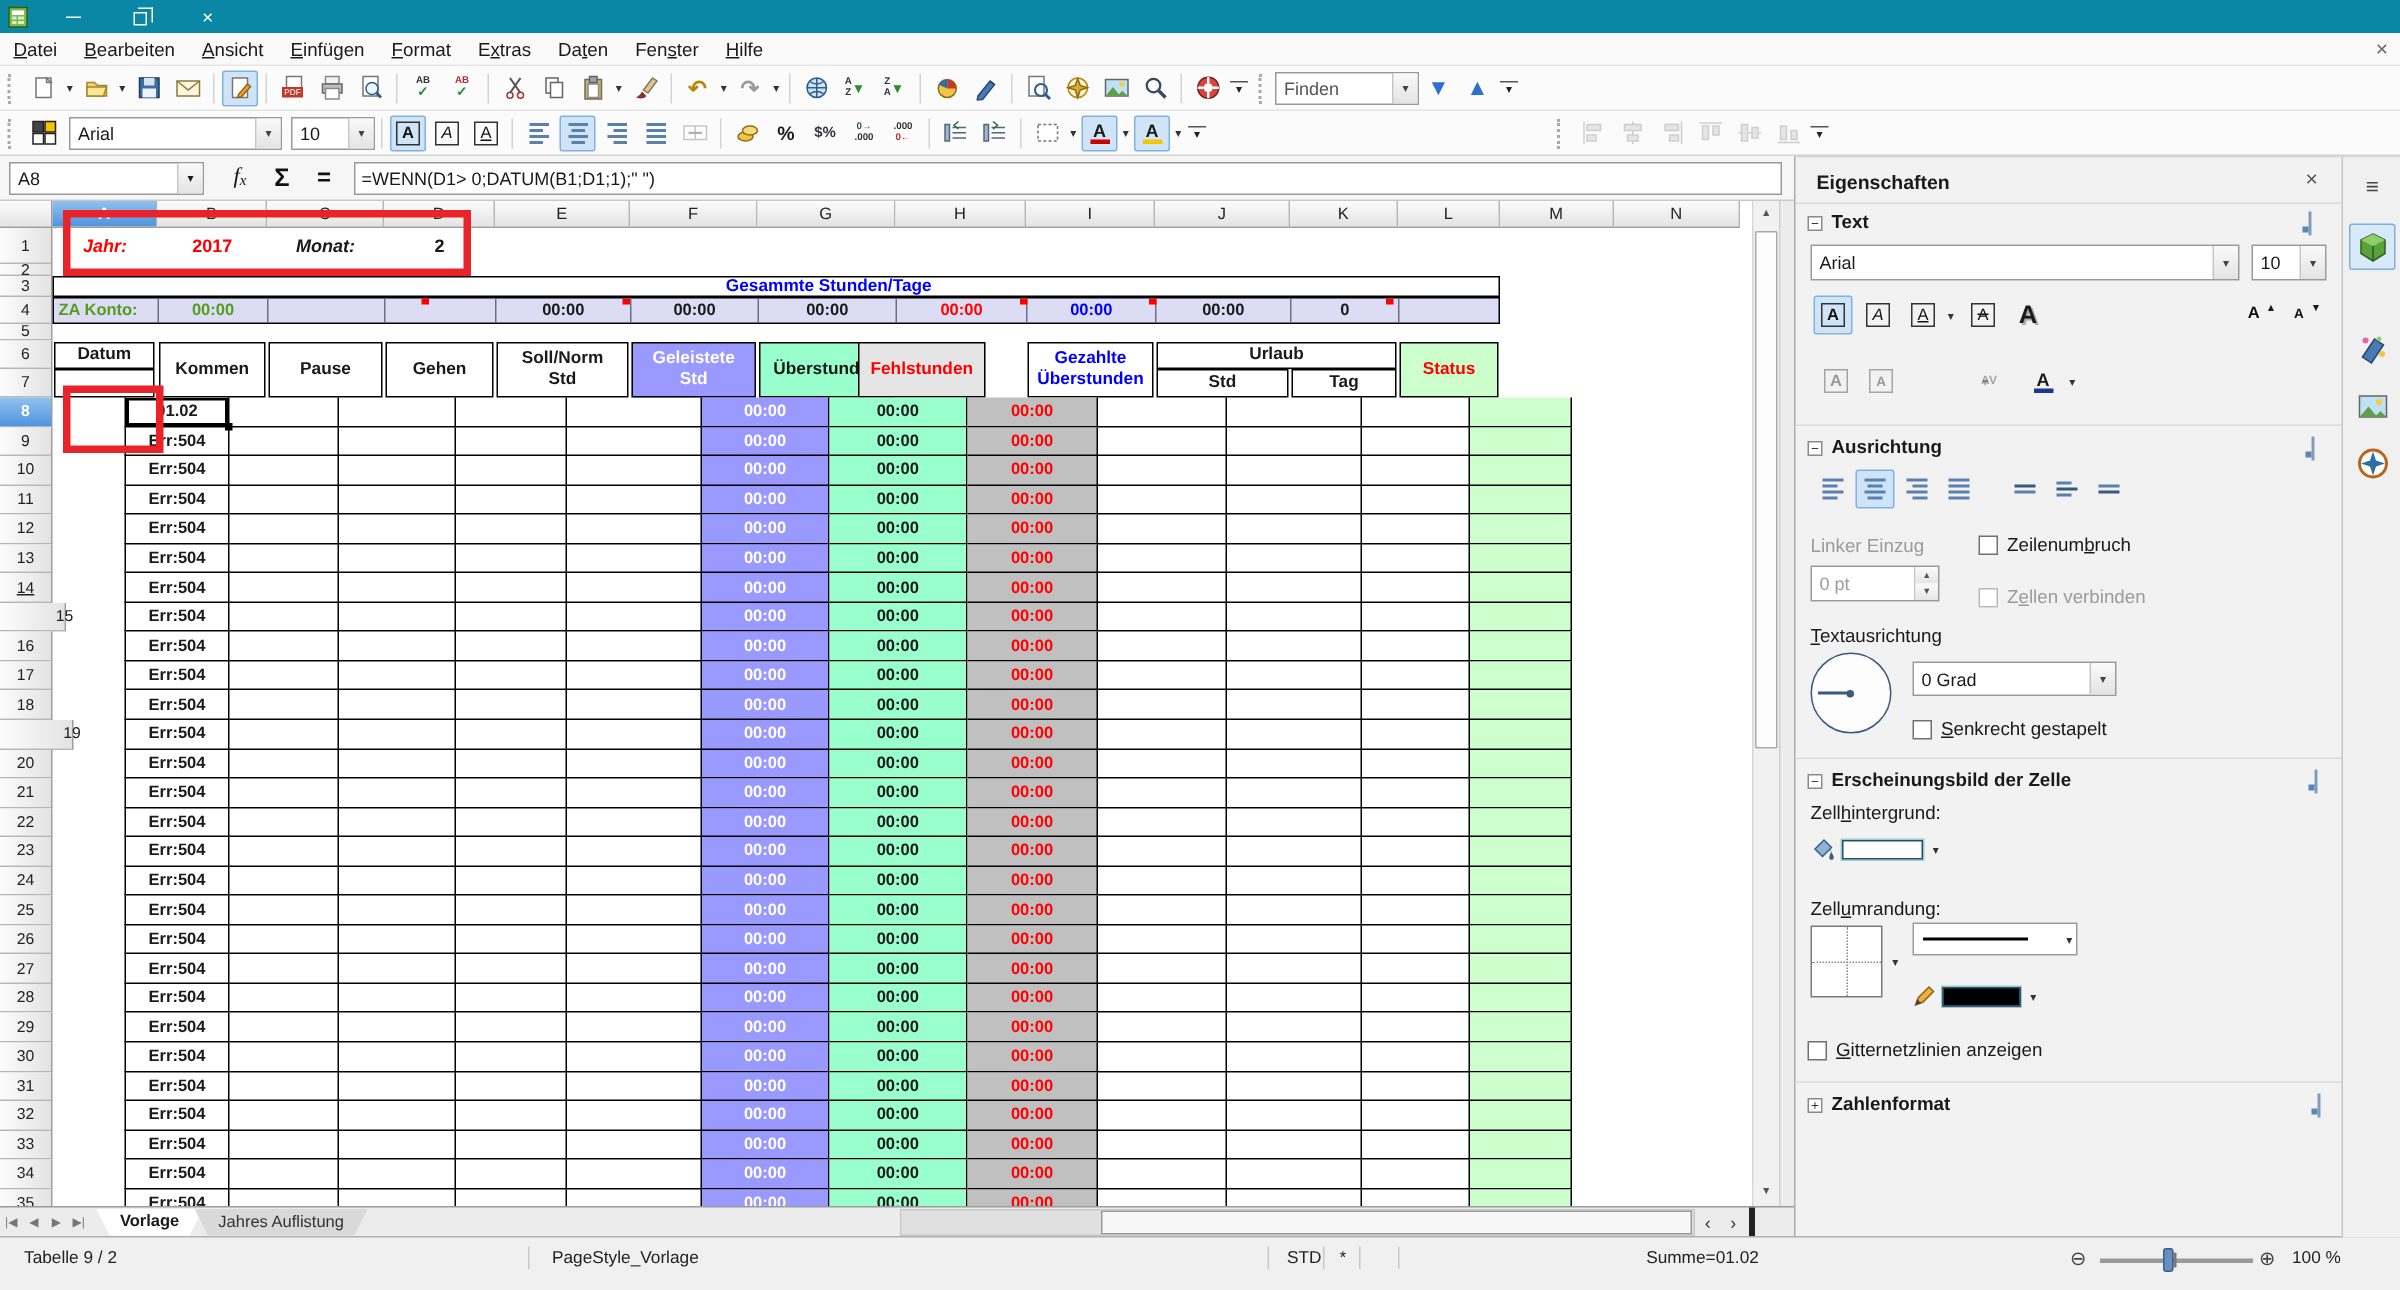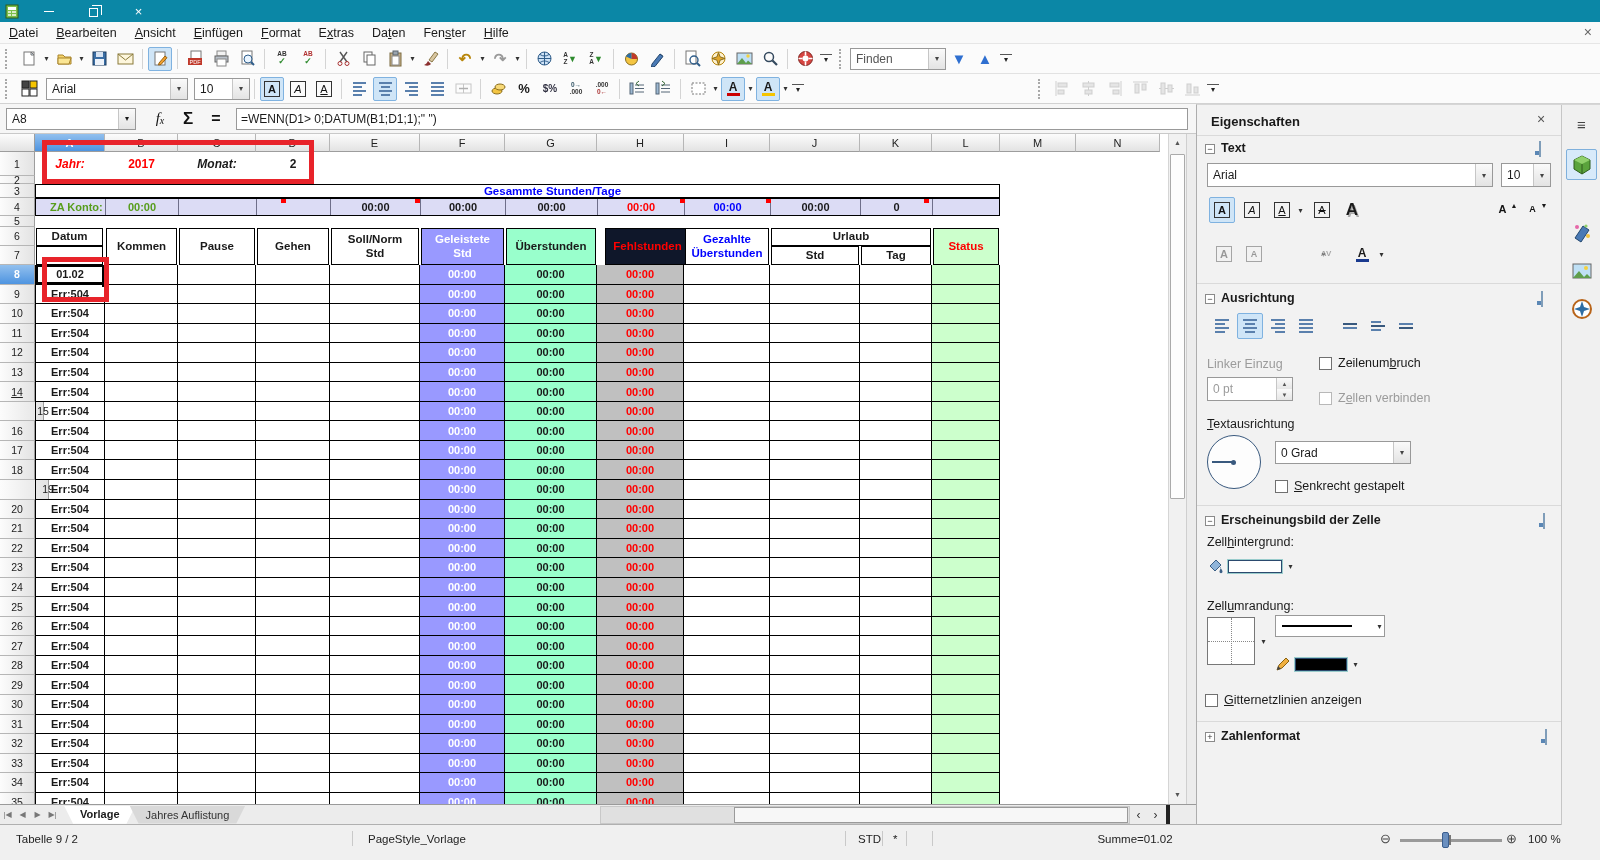--- a/index.html
+++ b/index.html
@@ -73,21 +73,21 @@
   .acell { position:absolute; display:flex; align-items:center; justify-content:center; font-weight:bold; font-size:12px; }
   .hbox { position:absolute; border:1px solid #000; background:#fff; display:flex; flex-direction:column; align-items:center; justify-content:center; font-weight:bold; font-size:11.5px; line-height:1.15; text-align:center; }
   .r4strip { position:absolute; left:35px; top:64px; width:965px; height:18px; background:#dcdcf5; border:1px solid #000; display:flex; overflow:hidden; }
   .r4c { height:100%; border-right:1px solid #6f6f8a; display:flex; align-items:center; justify-content:center; font-weight:bold; font-size:11px; flex:none; }
   .r4c:last-child { border-right:none; }
   .dot { position:absolute; width:5px; height:4px; background:#f00; z-index:30; }
 
   .datarows { position:absolute; left:35px; top:131px; width:966px; }
   .drow { display:flex; height:19.55px; }
   .dcell { border-right:1px solid #000; border-bottom:1px solid #000; display:flex; align-items:center; justify-content:center; font-weight:bold; font-size:11px; flex:none; height:100%; }
-  .drow .dcell:first-child { border-left:1px solid #000; }
+  .drow .dcell:first-child { border-left:1px solid #000;margin-left:48px; }
   .k0{width:70px}.k1{width:73px}.k2{width:78px}.k3{width:74px}.k4{width:90px}
   .k5{width:85px;background:#9999ff;color:#fff}.k6{width:92px;background:#99ffcc}
   .k7{width:87px;background:#c0c0c0;color:#f00}.k8{width:86px}.k9{width:90px}
   .k10{width:72px}.k11{width:68px;background:#ccffcc}
   .selcell { box-shadow:inset 0 0 0 2px #000; position:relative; }
   .selcell::after { content:''; position:absolute; right:-3px; bottom:-3px; width:5px; height:5px; background:#000; z-index:5; }
 
   .ann { position:absolute; border:5px solid #e8232a; z-index:60; }
 
   
@@ -645,21 +645,21 @@
       </div>
 
     <div class="acell" style="left:35px;top:18px;width:70px;height:24px;color:#f00;font-style:italic">Jahr:</div>
     <div class="acell" style="left:105px;top:18px;width:73px;height:24px;color:#f00">2017</div>
     <div class="acell" style="left:178px;top:18px;width:78px;height:24px;font-style:italic">Monat:</div>
     <div class="acell" style="left:256px;top:18px;width:74px;height:24px">2</div>
 
     <div class="acell" style="left:35px;top:50px;width:965px;height:14px;border:1px solid #000;color:#00f;font-size:11.5px;padding-left:70px">Gesammte Stunden/Tage</div>
 
     <div class="r4strip">
-      <div class="r4c" style="width:70px;justify-content:flex-start;padding-left:14px;color:#579d1c">ZA Konto:</div>
+      <div class="r4c" style="width:70px;justify-content:flex-start;padding-left:3px;color:#579d1c">ZA Konto:</div>
       <div class="r4c" style="width:73px;color:#579d1c">00:00</div>
       <div class="r4c" style="width:78px"></div>
       <div class="r4c" style="width:74px"></div>
       <div class="r4c" style="width:90px">00:00</div>
       <div class="r4c" style="width:85px">00:00</div>
       <div class="r4c" style="width:92px">00:00</div>
       <div class="r4c" style="width:87px;color:#f00">00:00</div>
       <div class="r4c" style="width:86px;color:#00f">00:00</div>
       <div class="r4c" style="width:90px">00:00</div>
       <div class="r4c" style="width:72px">0</div>
@@ -678,21 +678,21 @@
     <div class="hbox" style="left:257px;top:94px;width:72px;height:37px">Gehen</div>
     <div class="hbox" style="left:331px;top:94px;width:88px;height:37px">
         <span>Soll/Norm</span>
         <span>Std</span>
       </div>
     <div class="hbox" style="left:421px;top:94px;width:83px;height:37px;background:#9999ff;color:#fff">
         <span>Geleistete</span>
         <span>Std</span>
       </div>
     <div class="hbox" style="left:506px;top:94px;width:90px;height:37px;background:#99ffcc">Überstunden</div>
-    <div class="hbox" style="left:605px;top:94px;width:85px;height:37px;background:#0f172a;color:#f00">Fehlstunden</div>
+    <div class="hbox" style="left:572px;top:94px;width:85px;height:37px;background:#e5e5e5;color:#f00">Fehlstunden</div>
     <div class="hbox" style="left:685px;top:94px;width:84px;height:37px;color:#00f">
         <span>Gezahlte</span>
         <span>Überstunden</span>
       </div>
     <div class="hbox" style="left:771px;top:94px;width:160px;height:18px">Urlaub</div>
     <div class="hbox" style="left:771px;top:112px;width:88px;height:19px">Std</div>
     <div class="hbox" style="left:861px;top:112px;width:70px;height:19px">Tag</div>
     <div class="hbox" style="left:933px;top:94px;width:66px;height:37px;background:#ccffcc;color:#f00">Status</div>
 
     <div class="datarows">

